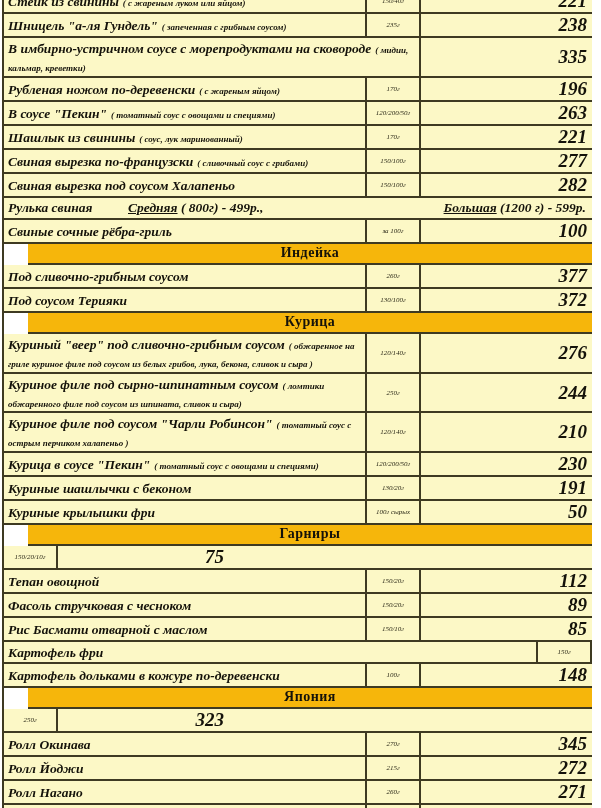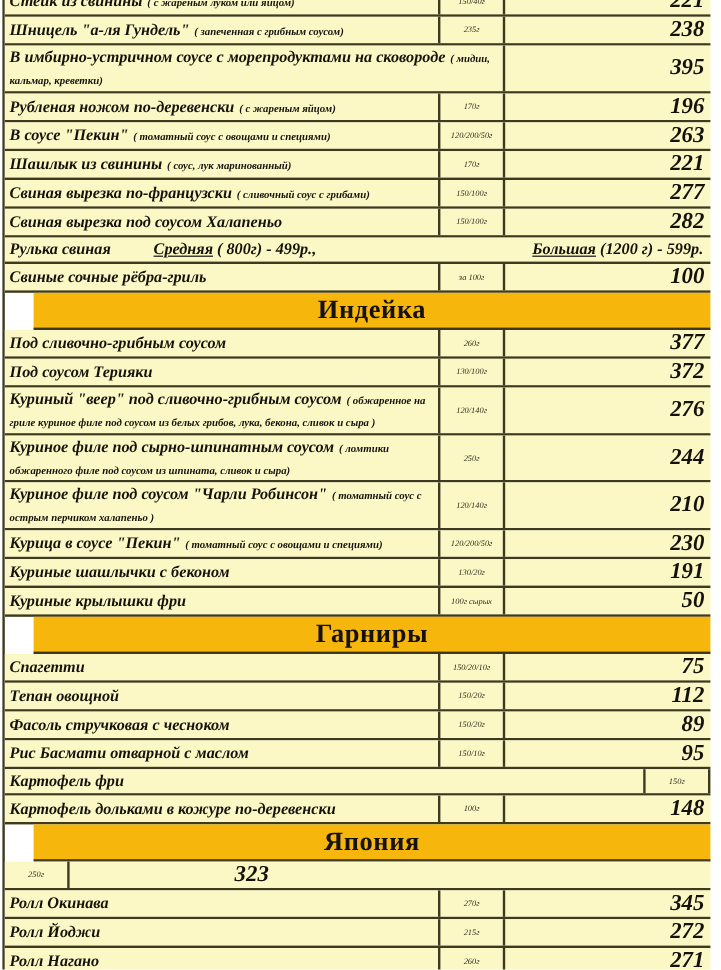--- a/index.html
+++ b/index.html
@@ -55,21 +55,21 @@
     padding-right:5px;
     font-weight:bold;
     font-style:italic;
     font-size:19px;
   }
   .sec{
     background:var(--gold);
     border-bottom:2px solid var(--border);
     text-align:center;
     font-weight:bold;
-    font-size:22px;
+    font-size:14px;
     padding:1px 0 2px 0;
     letter-spacing:.5px;
     margin-left:24px;
   }
   
   .row-special .c-full{
     flex:1 1 auto;
     display:flex;
     align-items:center;
     padding:1px 6px 1px 4px;
@@ -96,21 +96,21 @@
       <div class="cell c-name">
         <span class="txt"><span class="nm">Шницель "а-ля Гундель"</span> <span class="ds">( запеченная с грибным соусом)</span></span>
       </div>
       <div class="cell c-wt">235г</div>
       <div class="cell c-pr">238</div>
     </div>
     <div class="row">
       <div class="cell c-name">
         <span class="txt"><span class="nm">В имбирно-устричном соусе с морепродуктами на сковороде</span> <span class="ds">( мидии, кальмар, креветки)</span></span>
       </div>
-      <div class="cell c-pr">395</div>
+      <div class="cell c-pr">335</div>
     </div>
     <div class="row">
       <div class="cell c-name">
         <span class="txt"><span class="nm">Рубленая ножом по-деревенски</span> <span class="ds">( с жареным яйцом)</span></span>
       </div>
       <div class="cell c-wt">170г</div>
       <div class="cell c-pr">196</div>
     </div>
     <div class="row">
       <div class="cell c-name">
@@ -162,20 +162,21 @@
       <div class="cell c-wt">260г</div>
       <div class="cell c-pr">377</div>
     </div>
     <div class="row">
       <div class="cell c-name">
         <span class="txt"><span class="nm">Под соусом Терияки</span></span>
       </div>
       <div class="cell c-wt">130/100г</div>
       <div class="cell c-pr">372</div>
     </div>
+    <div class="sec">Курица</div>
     <div class="row">
       <div class="cell c-name">
         <span class="txt"><span class="nm">Куриный "веер" под сливочно-грибным соусом</span> <span class="ds">( обжаренное на гриле куриное филе под соусом из белых грибов, лука, бекона, сливок и сыра )</span></span>
       </div>
       <div class="cell c-wt">120/140г</div>
       <div class="cell c-pr">276</div>
     </div>
     <div class="row">
       <div class="cell c-name">
         <span class="txt"><span class="nm">Куриное филе под сырно-шпинатным соусом</span> <span class="ds">( ломтики обжаренного филе под соусом из шпината, сливок и сыра)</span></span>
@@ -206,23 +207,20 @@
     </div>
     <div class="row">
       <div class="cell c-name">
         <span class="txt"><span class="nm">Куриные крылышки фри</span></span>
       </div>
       <div class="cell c-wt">100г сырых</div>
       <div class="cell c-pr">50</div>
     </div>
     <div class="sec">Гарниры</div>
     <div class="row">
-      <div class="cell c-name">
-        <span class="txt"><span class="nm">Спагетти</span></span>
-      </div>
       <div class="cell c-wt">150/20/10г</div>
       <div class="cell c-pr">75</div>
     </div>
     <div class="row">
       <div class="cell c-name">
         <span class="txt"><span class="nm">Тепан овощной</span></span>
       </div>
       <div class="cell c-wt">150/20г</div>
       <div class="cell c-pr">112</div>
     </div>
@@ -231,21 +229,21 @@
         <span class="txt"><span class="nm">Фасоль стручковая с чесноком</span></span>
       </div>
       <div class="cell c-wt">150/20г</div>
       <div class="cell c-pr">89</div>
     </div>
     <div class="row">
       <div class="cell c-name">
         <span class="txt"><span class="nm">Рис Басмати отварной с маслом</span></span>
       </div>
       <div class="cell c-wt">150/10г</div>
-      <div class="cell c-pr">95</div>
+      <div class="cell c-pr">85</div>
     </div>
     <div class="row">
       <div class="cell c-name">
         <span class="txt"><span class="nm">Картофель фри</span></span>
       </div>
       <div class="cell c-wt">150г</div>
     </div>
     <div class="row">
       <div class="cell c-name">
         <span class="txt"><span class="nm">Картофель дольками в кожуре по-деревенски</span></span>

